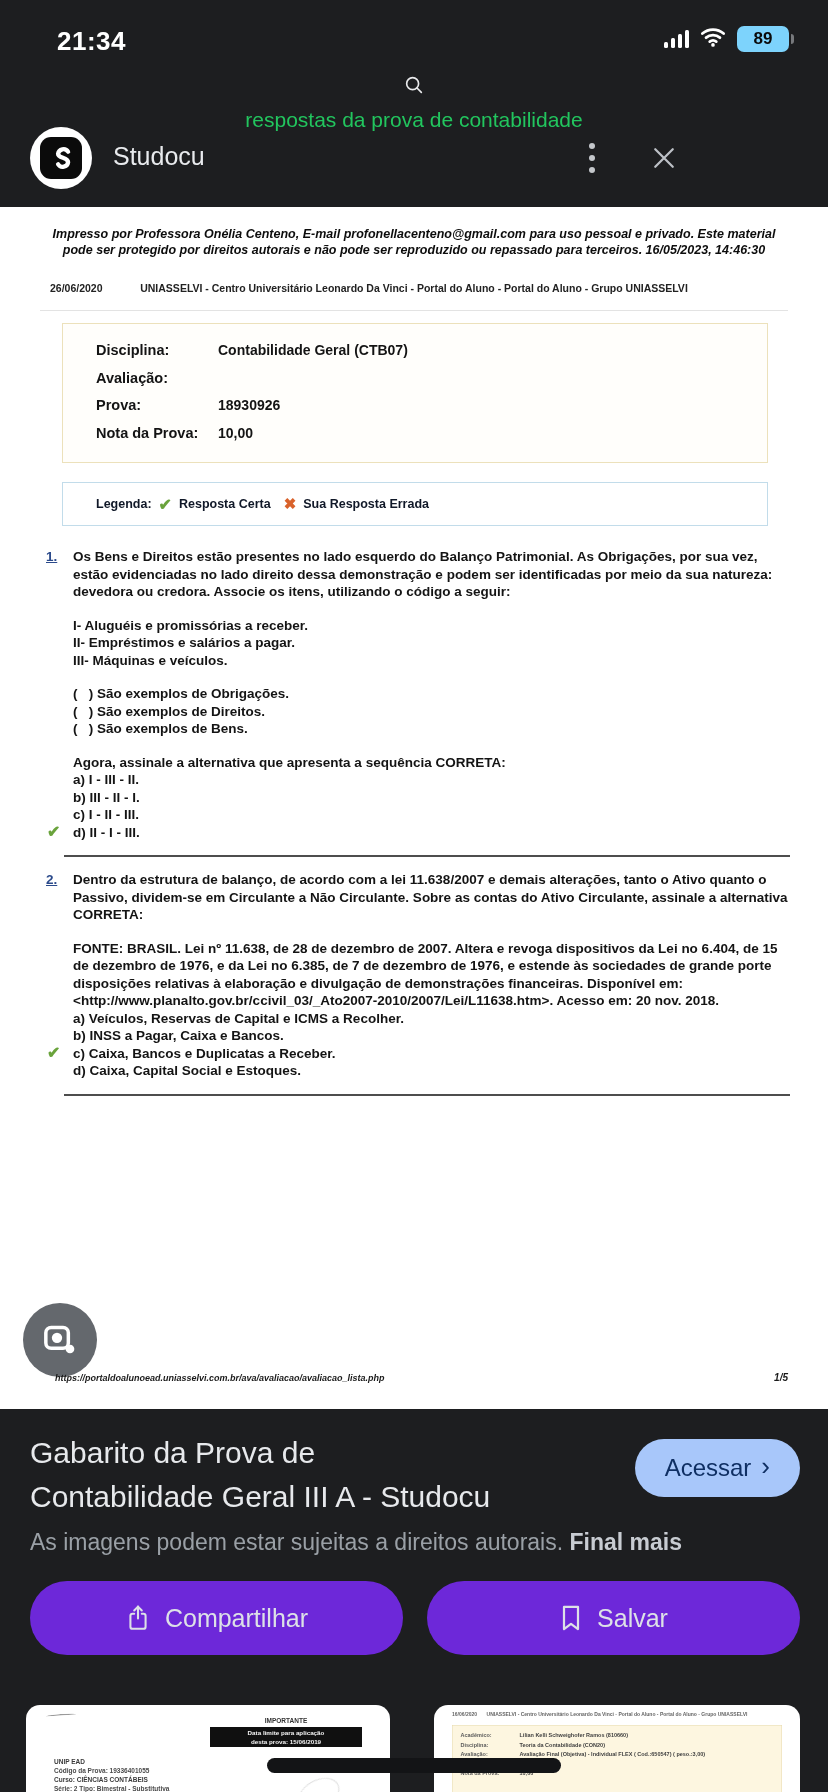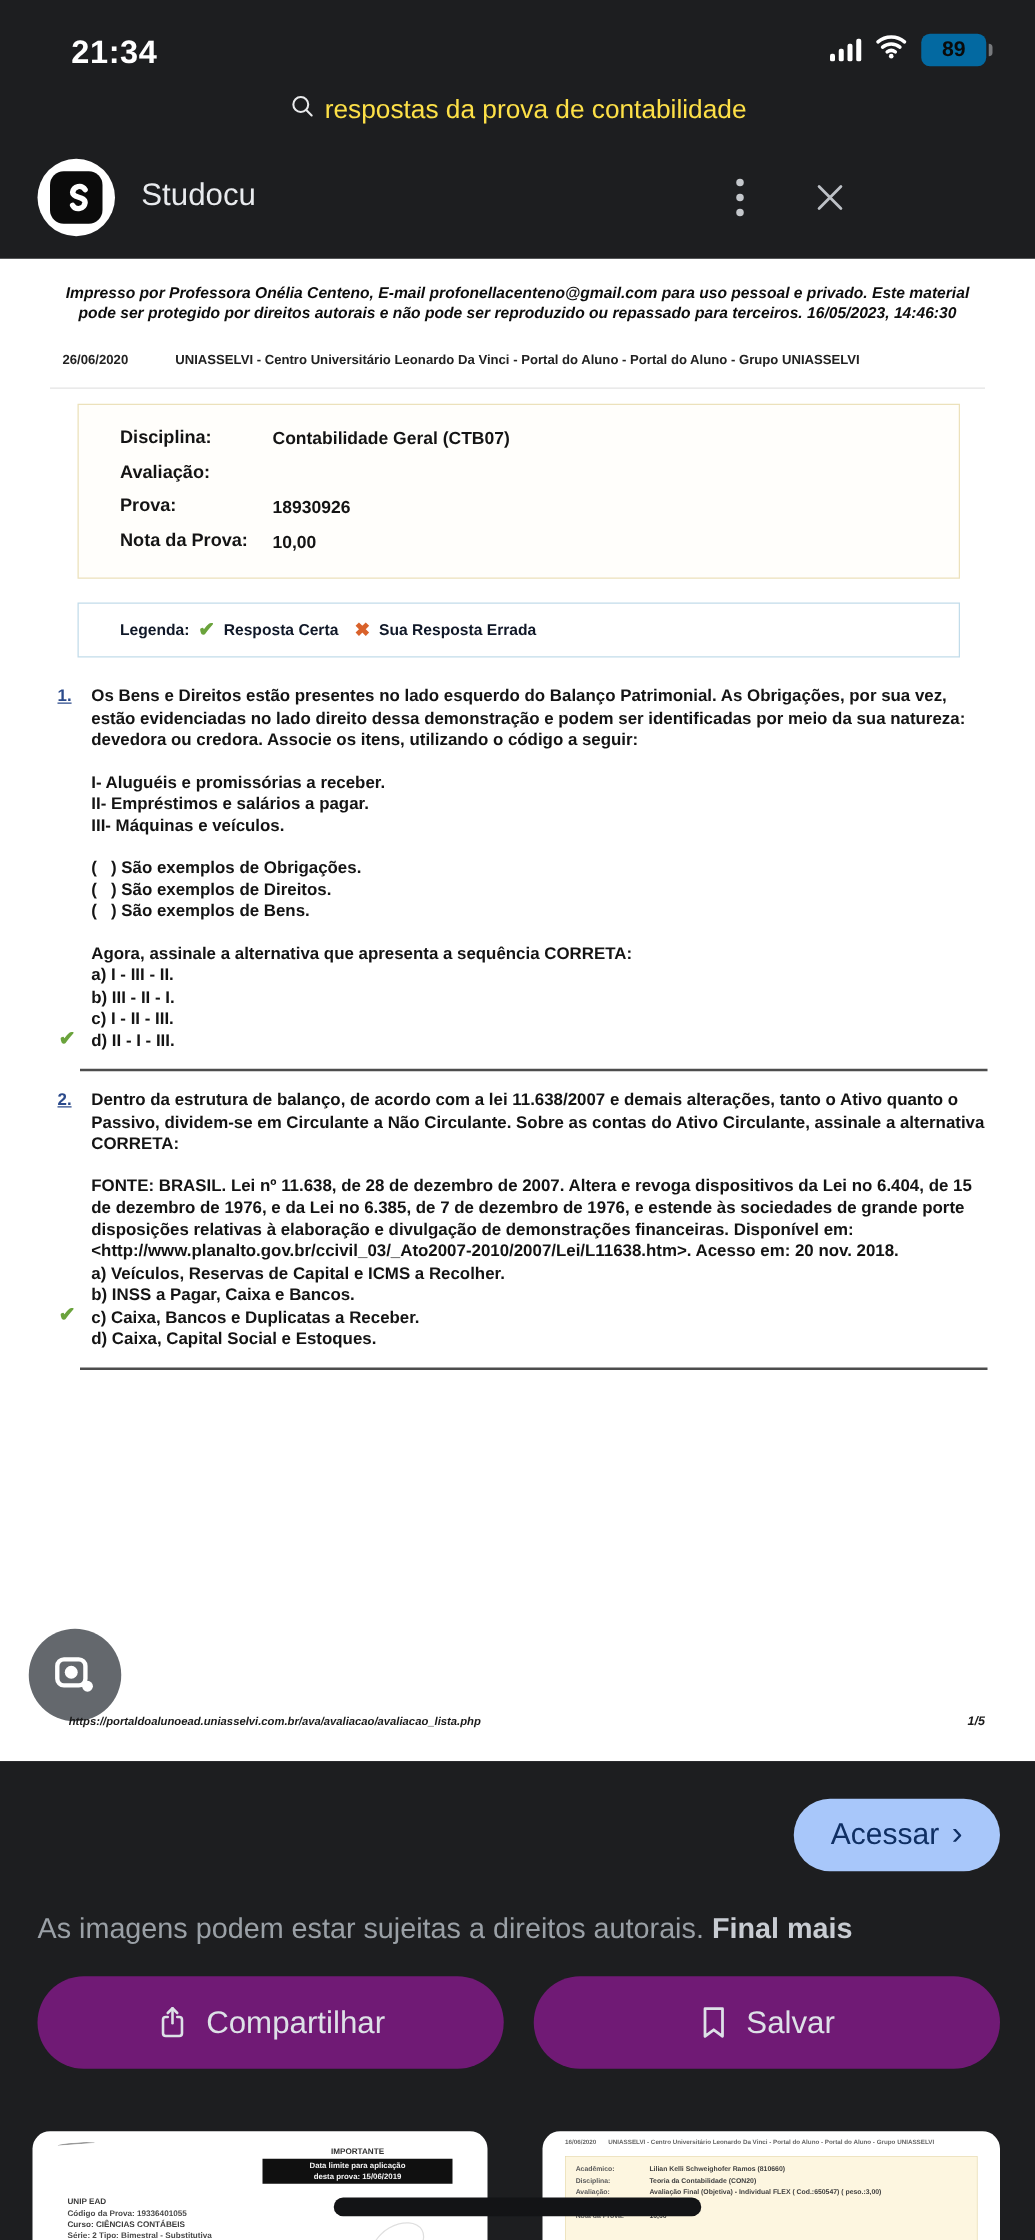--- a/index.html
+++ b/index.html
@@ -9,25 +9,25 @@
     background:#1d1e20; overflow:hidden;
     font-family:"Liberation Sans", sans-serif;
     -webkit-font-smoothing:antialiased;
   }
   
   .status-bar { position:absolute; top:18px; left:0; right:0; height:46px; }
   .status-time { position:absolute; left:57px; top:8px; color:#fff; font-size:26px; font-weight:700; letter-spacing:.5px; }
   .status-icons { position:absolute; right:34px; top:8px; display:flex; align-items:center; gap:11px; }
   .sig-bars { display:flex; align-items:flex-end; gap:2.5px; height:18px; }
   .sig-bars i { display:block; width:4.5px; background:#fff; border-radius:1.5px; }
-  .battery { position:relative; width:52px; height:26px; background:#0369a1; border-radius:7px;
+  .battery { position:relative; width:52px; height:26px; background:#7dd3fc; border-radius:7px;
     display:flex; align-items:center; justify-content:center; color:#0a0a0a; font-size:17px; font-weight:700; }
   .battery-tip { width:3.5px; height:10px; background:#77797c; border-radius:0 3px 3px 0; margin-left:1.5px; }
   
-  .search-row { position:absolute; top:74px; left:0; right:0; display:flex; justify-content:center; align-items:center; gap:7px; color:#fde047; font-size:21px; }
+  .search-row { position:absolute; top:74px; left:0; right:0; display:flex; justify-content:center; align-items:center; gap:7px; color:#22c55e; font-size:21px;flex-direction:column; }
   
   .viewer-header { position:absolute; top:118px; left:0; right:0; height:88px; }
   .logo-circle { position:absolute; left:30px; top:9px; width:62px; height:62px; background:#fff; border-radius:50%;
     display:flex; align-items:center; justify-content:center; }
   .logo-square { width:42px; height:42px; background:#0b0b0b; border-radius:11px; display:flex; align-items:center; justify-content:center; }
   .source-name { position:absolute; left:113px; top:24px; color:#e8eaed; font-size:25px; }
   .menu-dots { position:absolute; left:570px; top:16px; width:44px; height:48px; display:flex; flex-direction:column; align-items:center; justify-content:center; gap:6px; cursor:pointer; }
   .menu-dots i { width:6px; height:6px; border-radius:50%; background:#c4c7cb; display:block; }
   .close-btn { position:absolute; left:640px; top:16px; width:48px; height:48px; display:flex; align-items:center; justify-content:center; cursor:pointer; }
   
@@ -58,21 +58,21 @@
   .doc-url { font-size:9px; font-weight:700; color:#1a1a1a; }
   .doc-page { font-size:10px; font-weight:700; color:#1a1a1a; }
   
   .sheet { position:absolute; top:1409px; left:0; width:828px; height:383px; background:#1d1e20; }
   .sheet-title { position:absolute; left:30px; top:22px; color:#e7e9ec; font-size:30px; line-height:44px; font-weight:400; }
   .access-btn { position:absolute; right:28px; top:30px; height:58px; padding:0 30px; border-radius:29px; background:#a8c7fa;
     display:flex; align-items:center; gap:10px; color:#0f2f63; font-size:24px; cursor:pointer; border:none; }
   .access-chevron { font-size:26px; line-height:1; transform:translateY(-2px); }
   .copyright { position:absolute; left:30px; top:120px; color:#9aa0a6; font-size:23px; }
   .copyright b { color:#c8ccd2; }
-  .pill-btn { position:absolute; top:172px; height:74px; border-radius:37px; background:#701a75; border:none;
+  .pill-btn { position:absolute; top:172px; height:74px; border-radius:37px; background:#6d28d9; border:none;
     display:flex; align-items:center; justify-content:center; gap:14px; color:#dde1e7; font-size:25px; cursor:pointer; }
   .share-btn { left:30px; width:373px; }
   .save-btn { left:427px; width:373px; }
   
   .thumb { position:absolute; top:296px; height:92px; background:#fff; border-radius:14px 14px 0 0; overflow:hidden; }
   .thumb-left { left:26px; width:364px; }
   .thumb-right { left:434px; width:366px; }
   .thumb-inner { transform:scale(0.5); transform-origin:top left; }
   .tl-inner { width:728px; height:200px; position:relative; color:#444; }
   .tl-squiggle { position:absolute; left:40px; top:18px; width:60px; height:6px; border-top:3px solid #9a9a9a; border-radius:50%; transform:rotate(-4deg); }
@@ -233,20 +233,24 @@
       </svg>
     </div>
 
     <div class="doc-footer">
       <span class="doc-url">https://portaldoalunoead.uniasselvi.com.br/ava/avaliacao/avaliacao_lista.php</span>
       <span class="doc-page">1/5</span>
     </div>
   </div>
 
   <div class="sheet">
+    <div class="sheet-title">
+      <div>Gabarito da Prova de</div>
+      <div>Contabilidade Geral III A - Studocu</div>
+    </div>
     <button class="access-btn">
       <span>Acessar</span>
       <span class="access-chevron">›</span>
     </button>
     <div class="copyright">
       <span>As imagens podem estar sujeitas a direitos autorais. </span><b>Final mais</b>
     </div>
     <button class="pill-btn share-btn">
       <svg width="26" height="30" viewBox="0 0 24 26" fill="none" stroke="#dde1e7" stroke-width="1.9" stroke-linecap="round" stroke-linejoin="round">
         <path d="M8.5 9 H7 a2 2 0 0 0 -2 2 v10 a2 2 0 0 0 2 2 h10 a2 2 0 0 0 2 -2 v-10 a2 2 0 0 0 -2 -2 h-1.5"></path>

